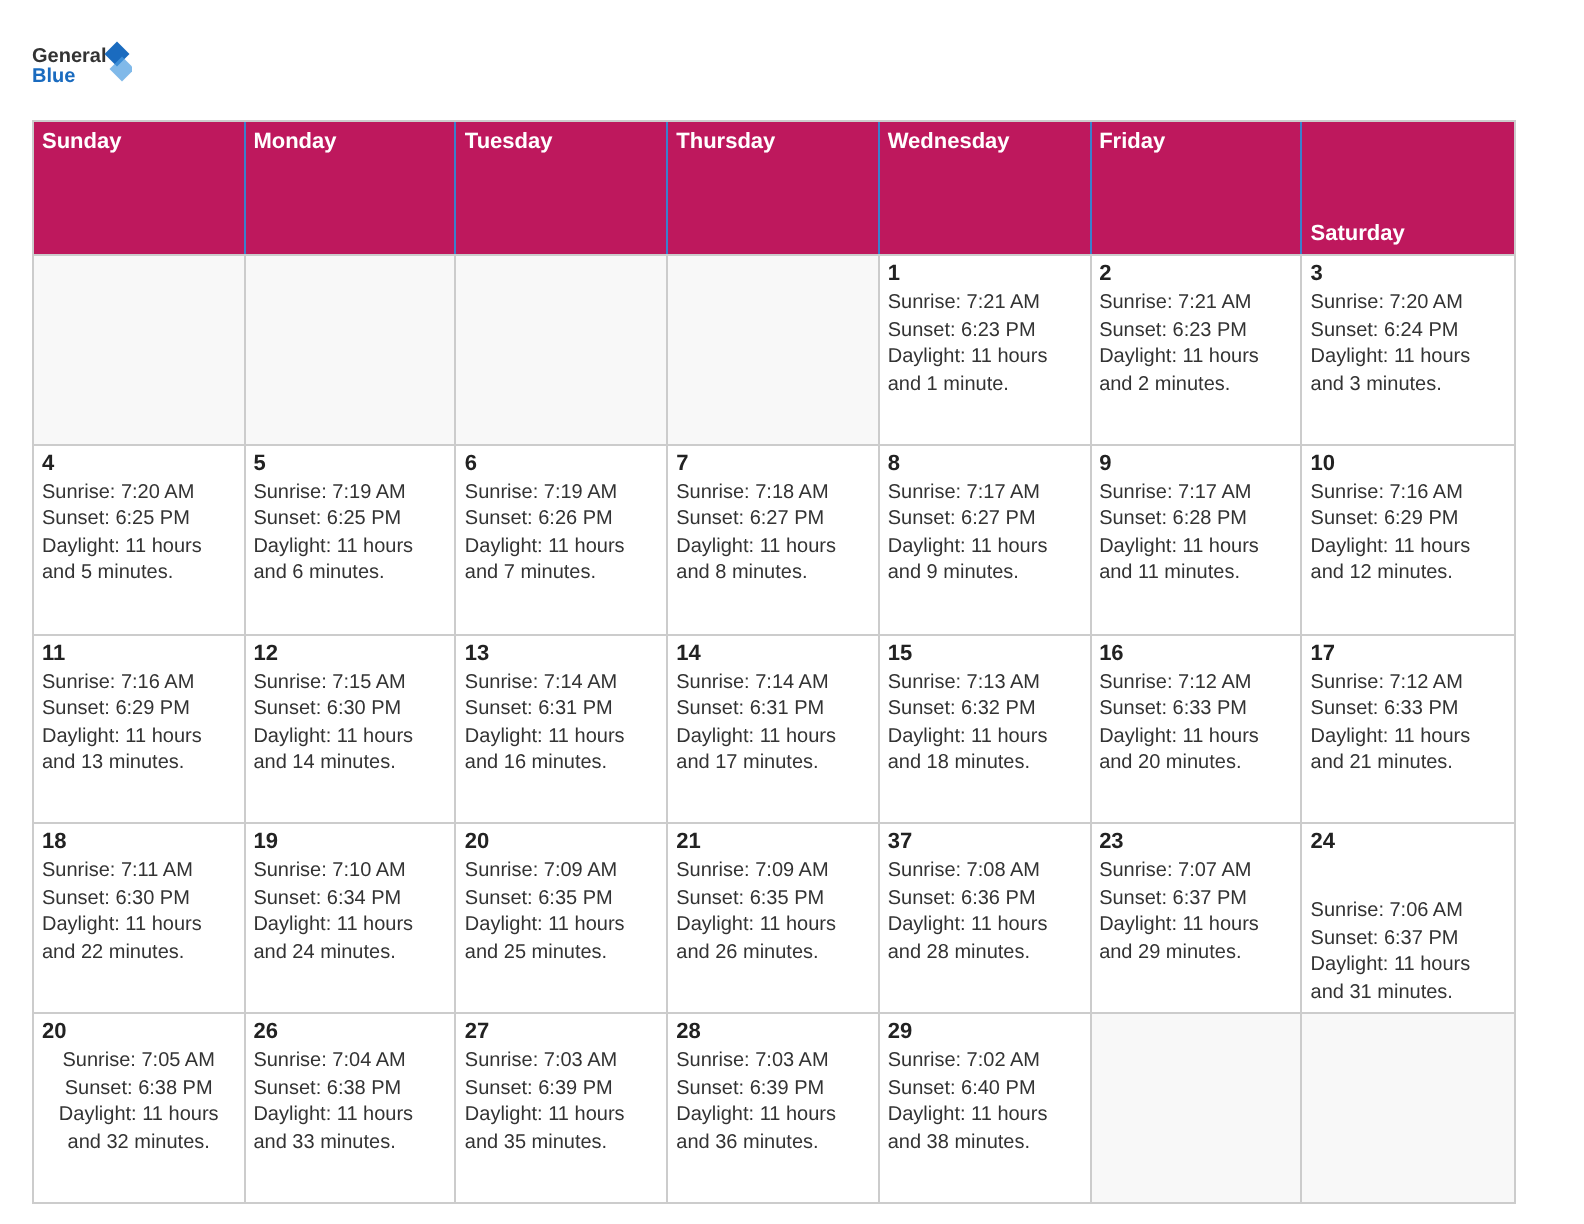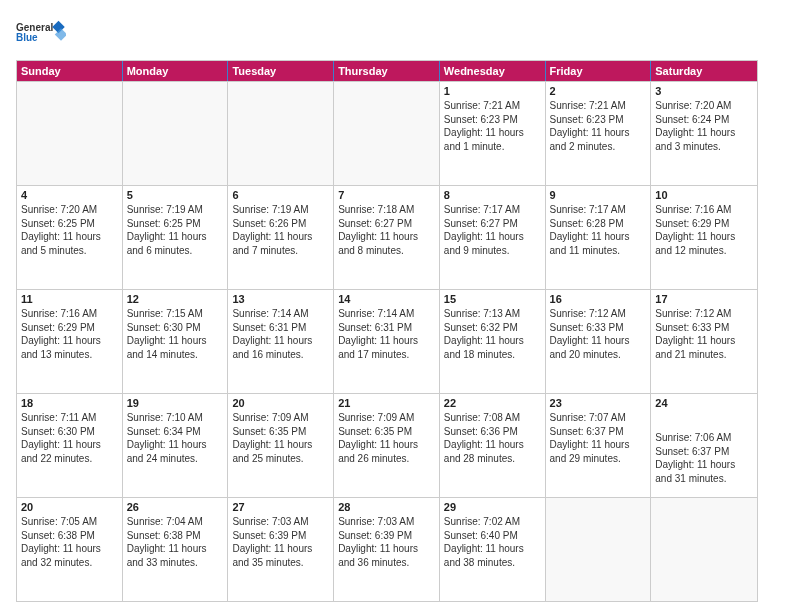--- a/index.html
+++ b/index.html
@@ -55,21 +55,21 @@
       background: #be185d;
     }
     .cal-header-cell {
       color: #fff;
       font-size: 11px;
       font-weight: bold;
       padding: 4px 4px;
       text-align: left;
       border-right: 1px solid #3a80cc;
     }
-    .cal-header-cell:last-child { border-right: none; }
+    .cal-header-cell:last-child { border-right: none; margin-top: 46px; }
     .cal-body {
       flex: 1;
       display: flex;
       flex-direction: column;
     }
     .cal-row {
       display: grid;
       grid-template-columns: repeat(7, 1fr);
       flex: 1;
       border-top: 1px solid #ccc;
@@ -279,21 +279,21 @@
 and 25 minutes.</div>
           </div>
           <div class="cal-cell">
             <div class="day-number">21</div>
             <div class="day-info" style="white-space: pre-line;">Sunrise: 7:09 AM
 Sunset: 6:35 PM
 Daylight: 11 hours
 and 26 minutes.</div>
           </div>
           <div class="cal-cell">
-            <div class="day-number">22</div>
+            <div class="day-number">37</div>
             <div class="day-info" style="white-space: pre-line;">Sunrise: 7:08 AM
 Sunset: 6:36 PM
 Daylight: 11 hours
 and 28 minutes.</div>
           </div>
           <div class="cal-cell">
             <div class="day-number">23</div>
             <div class="day-info" style="white-space: pre-line;">Sunrise: 7:07 AM
 Sunset: 6:37 PM
 Daylight: 11 hours
@@ -303,21 +303,21 @@
             <div class="day-number">24</div>
             <div class="day-info" style="white-space: pre-line; margin-top: 20px;">Sunrise: 7:06 AM
 Sunset: 6:37 PM
 Daylight: 11 hours
 and 31 minutes.</div>
           </div>
         </div>
         <div class="cal-row">
           <div class="cal-cell">
             <div class="day-number">20</div>
-            <div class="day-info" style="white-space: pre-line;">Sunrise: 7:05 AM
+            <div class="day-info" style="white-space: pre-line; text-align: center;">Sunrise: 7:05 AM
 Sunset: 6:38 PM
 Daylight: 11 hours
 and 32 minutes.</div>
           </div>
           <div class="cal-cell">
             <div class="day-number">26</div>
             <div class="day-info" style="white-space: pre-line;">Sunrise: 7:04 AM
 Sunset: 6:38 PM
 Daylight: 11 hours
 and 33 minutes.</div>

